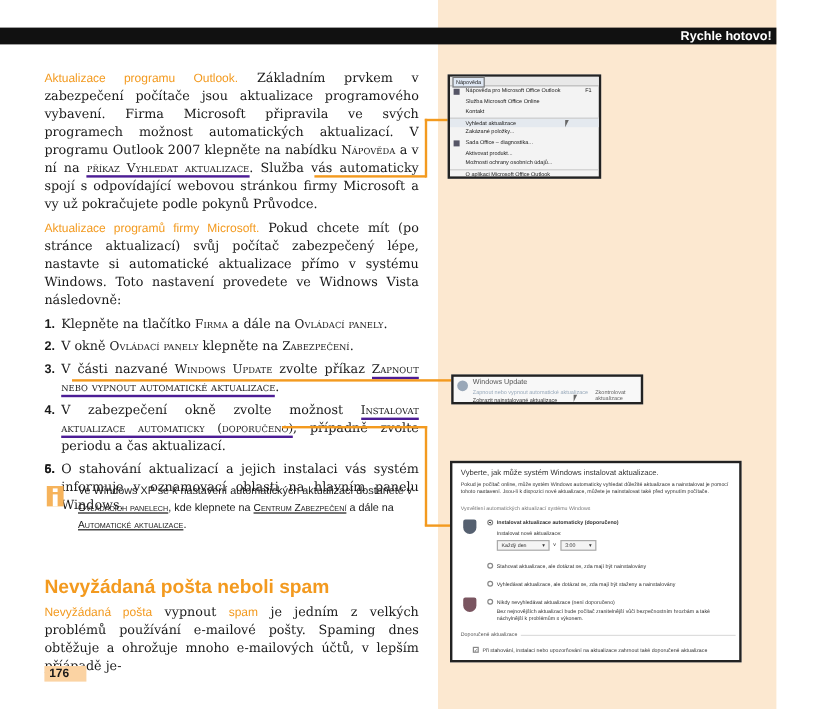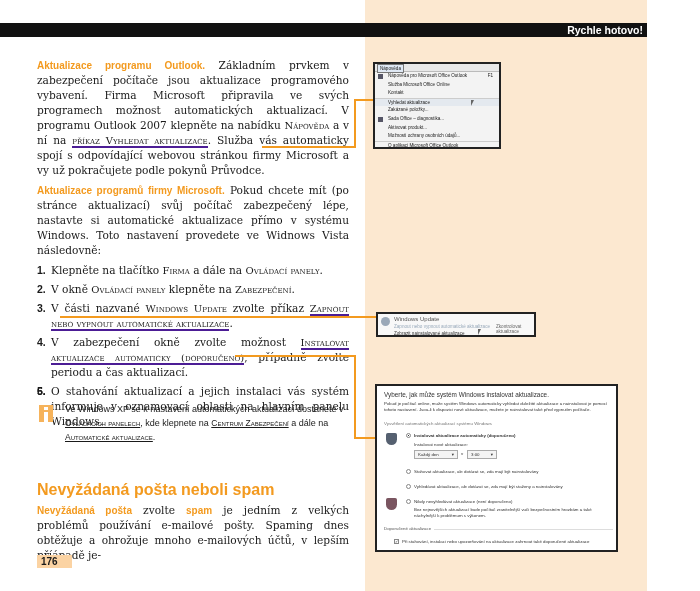--- a/index.html
+++ b/index.html
@@ -7,21 +7,21 @@
   body { position: relative; font-family: "DejaVu Serif", "Liberation Serif", serif; color: #1a1a1a; }
 
   .peach-panel { position: absolute; left: 365px; top: 0; width: 282px; height: 591px; background: #fce8d0; }
 
   .header-bar { position: absolute; left: 0; top: 23px; width: 647px; height: 14px; background: #111111; }
   .header-left { position: absolute; left: 37px; top: 23px; height: 14px; line-height: 14px; font-family: "Liberation Sans", sans-serif; font-size: 16px; color: #ffffff; margin-top: 24px; }
   .header-right { position: absolute; right: 57px; top: 23px; height: 14px; line-height: 14px; font-family: Liberation Sans, sans-serif; font-size: 10.5px; font-weight: bold; color: #ffffff; }
 
   .col { position: absolute; left: 37px; width: 312px; font-size: 10.6px; line-height: 15px; text-align: justify; }
   .h1 { font-family: "Liberation Sans", sans-serif; font-weight: bold; color: #f39a1f; font-size: 16px; line-height: 20px; }
-  .lead { font-family: "Liberation Sans", sans-serif; font-weight: bold; color: #f39a1f; font-size: 10px; }
+  .lead { font-family: "Liberation Sans", sans-serif; font-weight: normal; color: #f39a1f; font-size: 10px; }
   .sc { font-variant: small-caps; font-size: 10px; }
   .ul { border-bottom: 2px solid #4c1d95; }
   p { margin: 0; }
 
   .steps { list-style: none; }
   .steps li { position: relative; padding-left: 14px; margin-bottom: 4px; }
   .steps .num { position: absolute; left: 0; top: 0; font-family: "Liberation Sans", sans-serif; font-weight: bold; font-size: 10.5px; }
 
   .note { position: absolute; left: 37px; top: 402px; width: 312px; font-family: "Liberation Sans", sans-serif; font-size: 9px; line-height: 14px; padding-left: 28px; }
   .note-icon { position: absolute; left: 2px; top: 3px; width: 14px; height: 17px; background: #f6b35b; }
@@ -92,21 +92,21 @@
   </ol>
 </div>
 
 <div class="note">
   <span class="note-icon"></span>
   <span>Ve Windows XP se k nastavení automatických aktualizací dostanete v </span><span class="sc">Ovládacích panelech</span><span>, kde klepnete na </span><span class="sc">Centrum Zabezpečení</span><span> a dále na </span><span class="sc">Automatické aktualizace</span><span>.</span>
 </div>
 
 <div class="col" style="top:480px;">
   <div class="h1">Nevyžádaná pošta neboli spam</div>
-  <p style="margin-top:3px;"><span class="lead">Nevyžádaná pošta</span><span> zvolte </span><span class="lead">spam</span><span> je jedním z velkých problémů používání e-mailové pošty. Spaming dnes obtěžuje a ohrožuje mnoho e-mailových účtů, v lepším příápadě je-</span></p>
+  <p style="margin-top:3px;"><span class="lead">Nevyžádaná pošta</span><span> vypnout </span><span class="lead">spam</span><span> je jedním z velkých problémů používání e-mailové pošty. Spaming dnes obtěžuje a ohrožuje mnoho e-mailových účtů, v lepším příápadě je-</span></p>
 </div>
 
 <div class="page-num">176</div>
 
 <div class="callout" style="left:262px; top:146px; width:93px; height:2px;"></div>
 <div class="callout" style="left:354px; top:99px; width:2px; height:49px;"></div>
 <div class="callout" style="left:354px; top:99px; width:22px; height:2px;"></div>
 <div class="arrow" style="left:374px; top:96px;"></div>
 
 <div class="callout" style="left:60px; top:316px; width:320px; height:2px;"></div>

